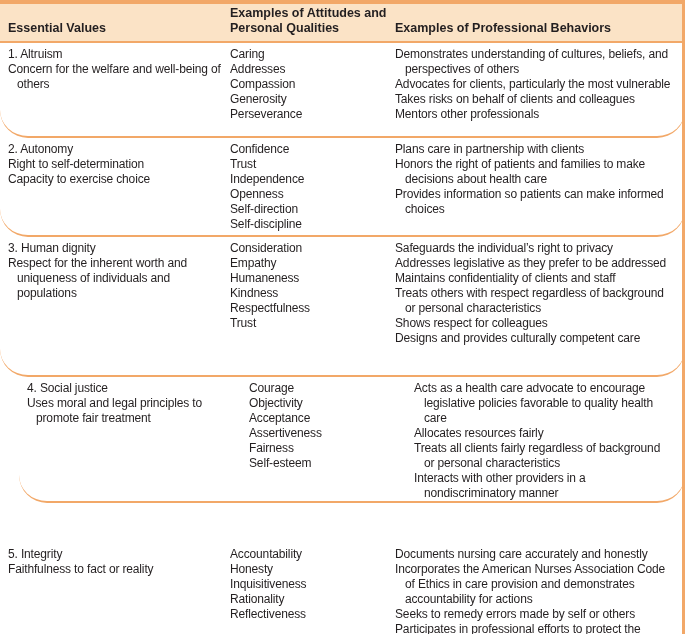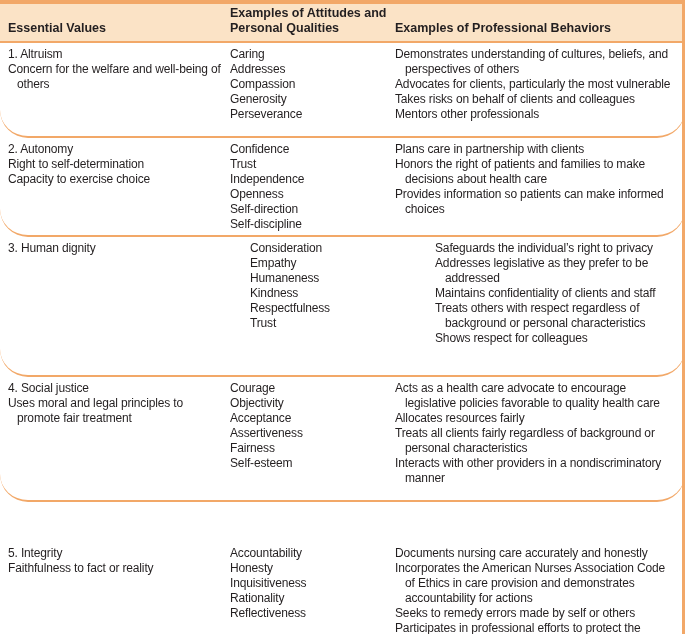--- a/index.html
+++ b/index.html
@@ -41,22 +41,22 @@
     grid-template-columns:222px 165px 1fr;
     padding:4px 4px 0 8px;
     border-bottom:2px solid var(--accent);
     font-size:12px;
     line-height:15px;
     letter-spacing:-0.15px;
     border-radius:28px;
   }
   .row-1{min-height:95px;}
   .row-2{min-height:99px;}
-  .row-3{min-height:140px;gap:20px;}
-  .row-4{min-height:125px;}
+  .row-3{min-height:140px;}
+  .row-4{min-height:125px;margin-left:19px;}
   .row-5{min-height:128px;margin-top:40px;}
   .cell{padding-right:8px;}
   .hcell{padding-right:6px;}
   .row-title{white-space:nowrap;}
   .desc{padding-left:9px;text-indent:-9px;}
   .quality{white-space:nowrap;}
   .behavior{padding-left:10px;text-indent:-10px;}
 </style>
 </head>
 <body>
@@ -110,35 +110,39 @@
     <div class="cell">
         <div class="behavior">Plans care in partnership with clients</div>
         <div class="behavior">Honors the right of patients and families to make decisions about health care</div>
         <div class="behavior">Provides information so patients can make informed choices</div>
       </div>
   </section>
 
   <section class="row row-3">
     <div class="cell">
       <div class="row-title">3. Human dignity</div>
+      <div>
+          <div class="desc">Respect for the inherent worth and uniqueness of individuals and populations</div>
+        </div>
     </div>
     <div class="cell">
         <div class="quality">Consideration</div>
         <div class="quality">Empathy</div>
         <div class="quality">Humaneness</div>
         <div class="quality">Kindness</div>
         <div class="quality">Respectfulness</div>
         <div class="quality">Trust</div>
       </div>
     <div class="cell">
         <div class="behavior">Safeguards the individual’s right to privacy</div>
         <div class="behavior">Addresses legislative as they prefer to be addressed</div>
         <div class="behavior">Maintains confidentiality of clients and staff</div>
         <div class="behavior">Treats others with respect regardless of background or personal characteristics</div>
         <div class="behavior">Shows respect for colleagues</div>
+        <div class="behavior">Designs and provides culturally competent care</div>
       </div>
   </section>
 
   <section class="row row-4">
     <div class="cell">
       <div class="row-title">4. Social justice</div>
       <div>
           <div class="desc">Uses moral and legal principles to promote fair treatment</div>
         </div>
     </div>

